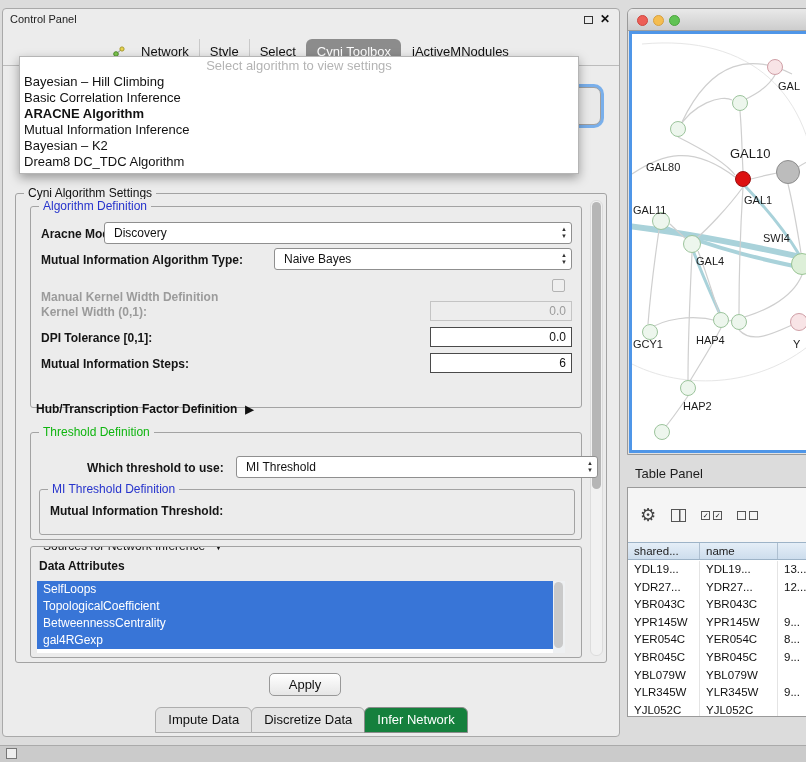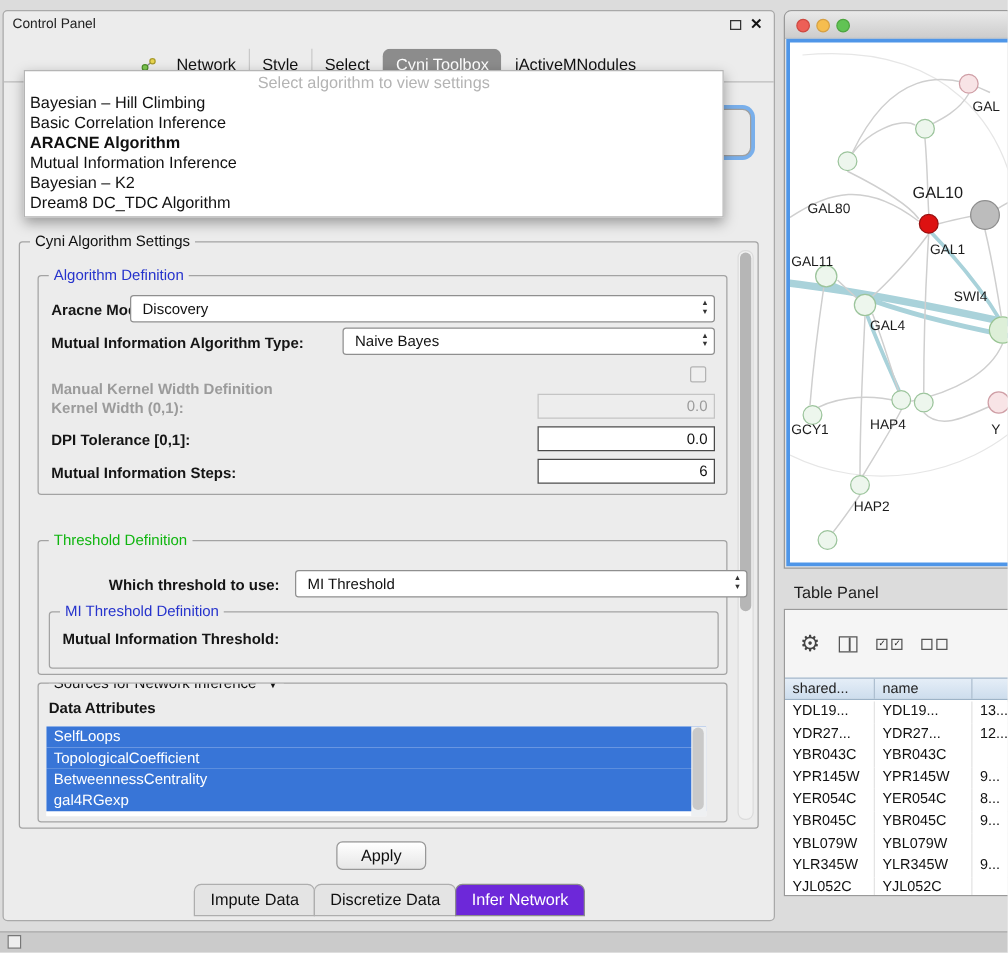--- a/index.html
+++ b/index.html
@@ -67,21 +67,21 @@
   .list-scroll { position:absolute; right:0; top:0; width:12px; height:72px; background:#eef0f2; }
   .list-thumb { position:absolute; left:1px; top:1px; width:9px; height:66px; background:#c9c9c9; border-radius:5px; }
 
   .apply-btn { position:absolute; left:266px; top:664px; width:72px; height:23px;
     background:linear-gradient(#ffffff,#e6e6e6); border:1px solid #989898; border-radius:5px;
     font-size:13px; text-align:center; line-height:21px; color:#111; cursor:default; }
 
   .bottom-tabs { position:absolute; left:0; right:0; top:698px; display:flex; justify-content:center; align-items:flex-end; }
   .btab { font-size:13px; color:#111; padding:4px 12px 5px; background:#e4e4e4; border:1px solid #aeaeae;
     border-radius:6px 6px 0 0; margin-right:-1px; cursor:default; }
-  .btab.selected { background:#6d28d9; color:#fff; border-color:#8c8c8c; }
+  .btab.selected { background:#15803d; color:#fff; border-color:#8c8c8c; }
 
   
   .net-window { position:absolute; left:627px; top:8px; width:200px; height:447px;
     background:#e2e2e2; border:1px solid #9a9a9a; border-radius:6px 6px 0 0; }
   .net-titlebar { position:absolute; left:0; right:0; top:0; height:22px;
     background:linear-gradient(#e9e9e9,#cdcdcd); border-bottom:1px solid #9f9f9f; border-radius:5px 5px 0 0; }
   .light { position:absolute; top:6px; width:11px; height:11px; border-radius:50%; }
   .light.red { left:9px; background:#ed5f57; border:1px solid #ce4840; }
   .light.yellow { left:25px; background:#f5bd4f; border:1px solid #d6a042; }
   .light.green { left:41px; background:#61c354; border:1px solid #4da53f; }
@@ -167,21 +167,21 @@
       <div class="algo-item">Dream8 DC_TDC Algorithm</div>
     </div>
 
     <div class="group settings-group">
       <span class="legend">Cyni Algorithm Settings</span>
 
       <div class="v-scrollbar">
         <div class="v-thumb"></div>
       </div>
 
-      <div class="group" style="left:14px; top:26px; width:552px; height:176px;">
+      <div class="group" style="left:14px; top:12px; width:552px; height:202px;">
         <span class="legend blue">Algorithm Definition</span>
 
         <span class="lbl" style="left:10px; top:16px;">Aracne Mode:</span>
         <div class="combo" style="left:73px; top:15px; width:468px;">
           <span>Discovery</span>
           <span class="arrows">
               <span>▲</span>
               <span>▼</span>
             </span>
         </div>
@@ -201,20 +201,23 @@
         <span class="lbl disabled" style="left:10px; top:94px;">Kernel Width (0,1):</span>
         <div class="field disabled" style="left:399px; top:94px; width:142px;">0.0</div>
 
         <span class="lbl" style="left:10px; top:120px;">DPI Tolerance [0,1]:</span>
         <div class="field" style="left:399px; top:120px; width:142px;">0.0</div>
 
         <span class="lbl" style="left:10px; top:146px;">Mutual Information Steps:</span>
         <div class="field" style="left:399px; top:146px; width:142px;">6</div>
       </div>
 
+      <div class="hub-row">
+        <span>Hub/Transcription Factor Definition</span><span class="tri">▶</span>
+      </div>
 
       <div class="group" style="left:14px; top:238px; width:552px; height:108px;">
         <span class="legend green">Threshold Definition</span>
 
         <span class="lbl" style="left:56px; top:24px;">Which threshold to use:</span>
         <div class="combo" style="left:205px; top:23px; width:362px;">
           <span>MI Threshold</span>
           <span class="arrows">
               <span>▲</span>
               <span>▼</span>

